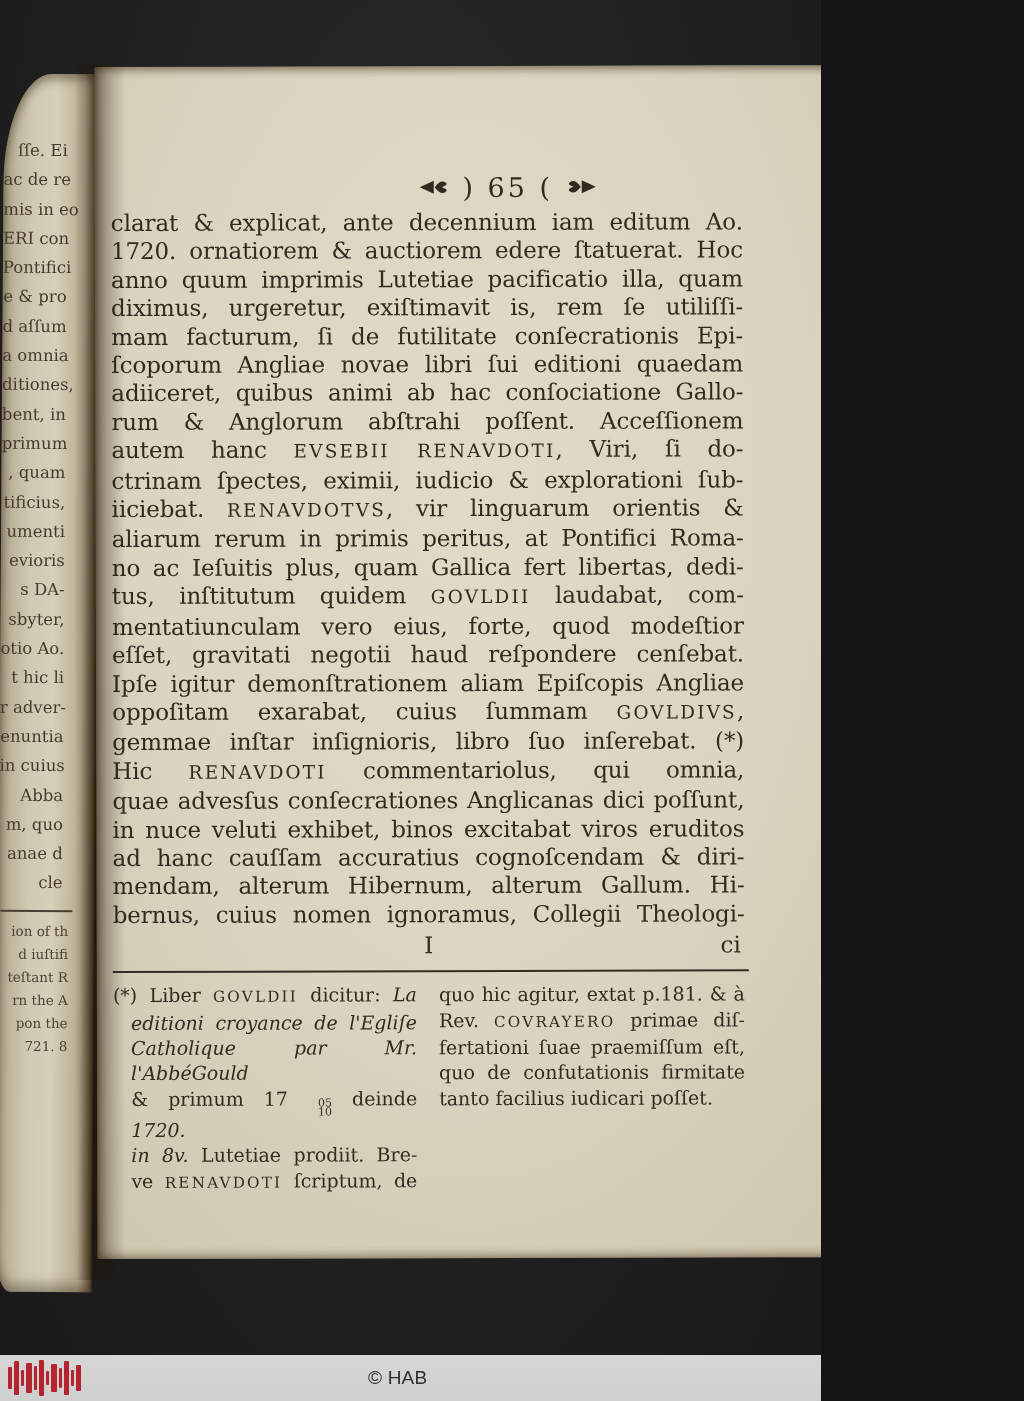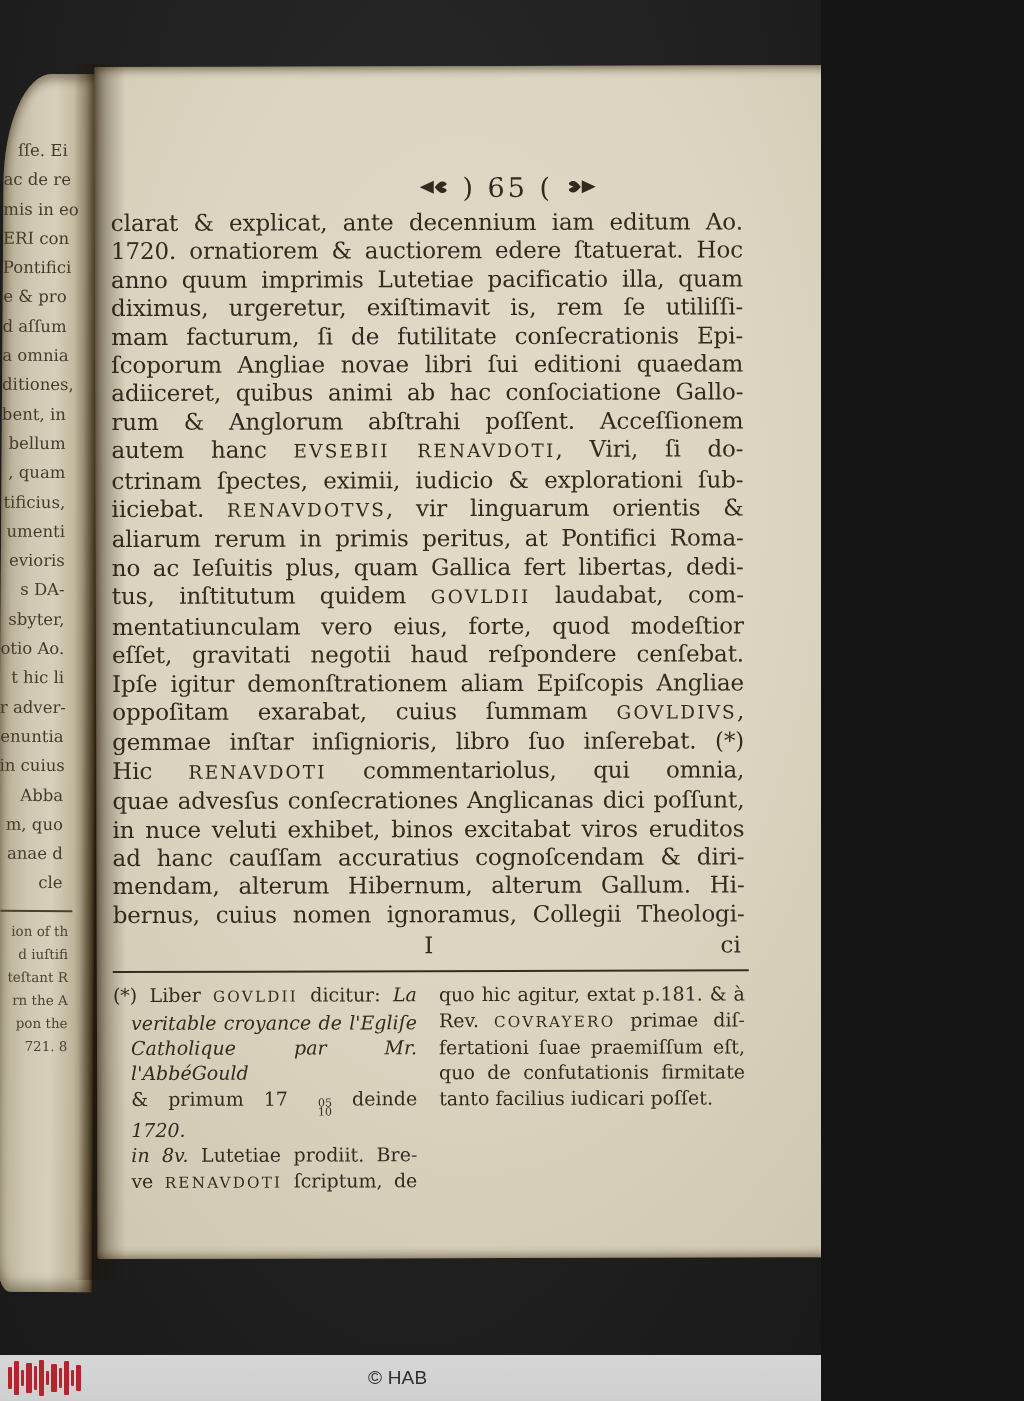--- a/index.html
+++ b/index.html
@@ -75,21 +75,21 @@
         <div>ſſe.  Ei</div>
         <div>ac de re</div>
         <div>mis in eo</div>
         <div>ERI con</div>
         <div>Pontifici</div>
         <div>e &amp; pro</div>
         <div>d aſſum</div>
         <div>a omnia</div>
         <div>ditiones,</div>
         <div>bent, in</div>
-        <div>bellum</div>
+        <div>primum</div>
         <div>, quam</div>
         <div>tificius,</div>
         <div>umenti</div>
         <div>evioris</div>
         <div>s DA-</div>
         <div>sbyter,</div>
         <div>otio Ao.</div>
         <div>t hic li</div>
         <div>r adver-</div>
         <div>enuntia</div>
@@ -158,21 +158,21 @@
     <div class="sigline">
       <span class="sig">I</span>
       <span class="catch">ci</span>
     </div>
 
     <hr class="fn-rule">
 
     <div class="footnotes">
       <div class="fn-col" id="fn-left">
           <div class="line"><span>(*) Liber </span><span class="sc">GOVLDII</span><span> dicitur: </span><span class="it">La</span></div>
-          <div class="line indent"><span class="it">veritable croyance de l'Egliſe</span></div>
+          <div class="line indent"><span class="it">editioni croyance de l'Egliſe</span></div>
           <div class="line indent"><span class="it">Catholique par Mr. l'AbbéGould</span></div>
           <div class="line indent"><span>&amp; primum 17</span><span class="frac">
               <span>05</span>
               <span>10</span>
             </span><span> deinde </span><span class="it">1720.</span></div>
           <div class="line indent"><span class="it">in 8v.</span><span>  Lutetiae prodiit. Bre-</span></div>
           <div class="line indent"><span>ve </span><span class="sc">RENAVDOTI</span><span> ſcriptum, de</span></div>
         </div>
       <div class="fn-col right" id="fn-right">
           <div class="line"><span>quo hic agitur, extat p.181. &amp; à</span></div>

